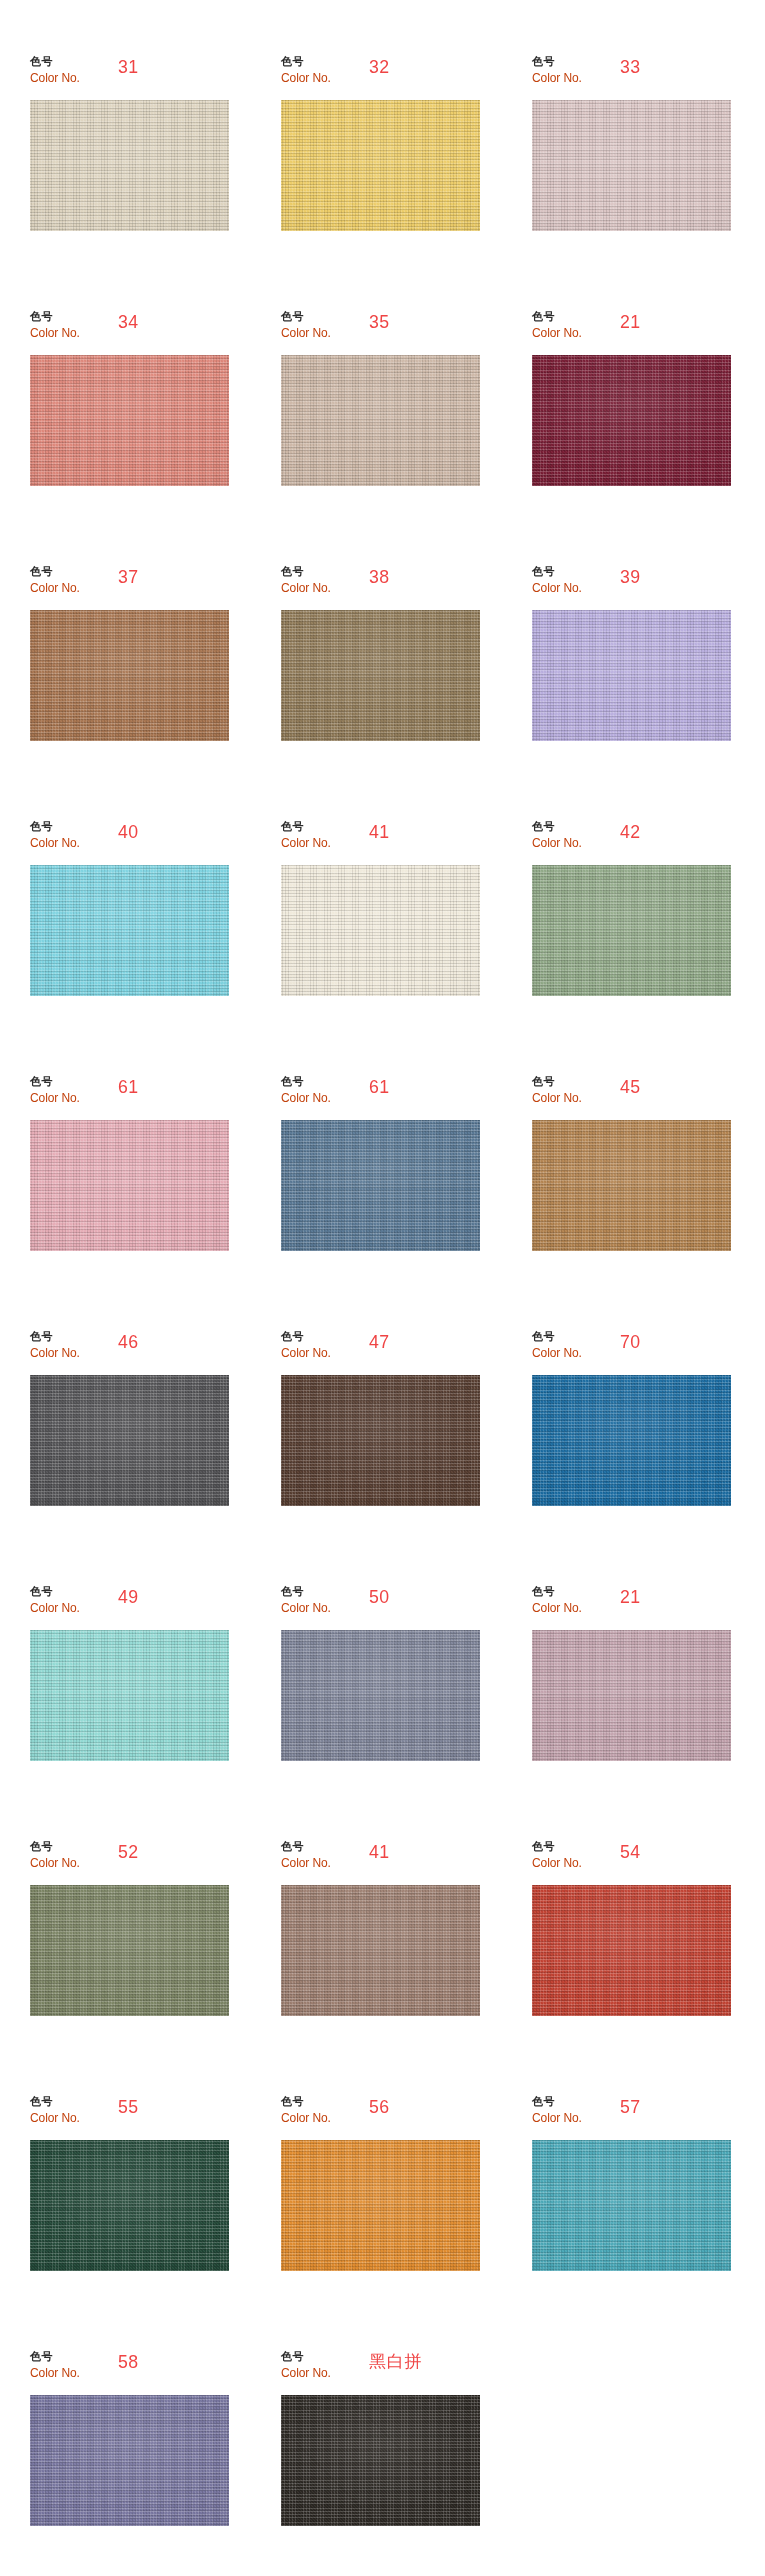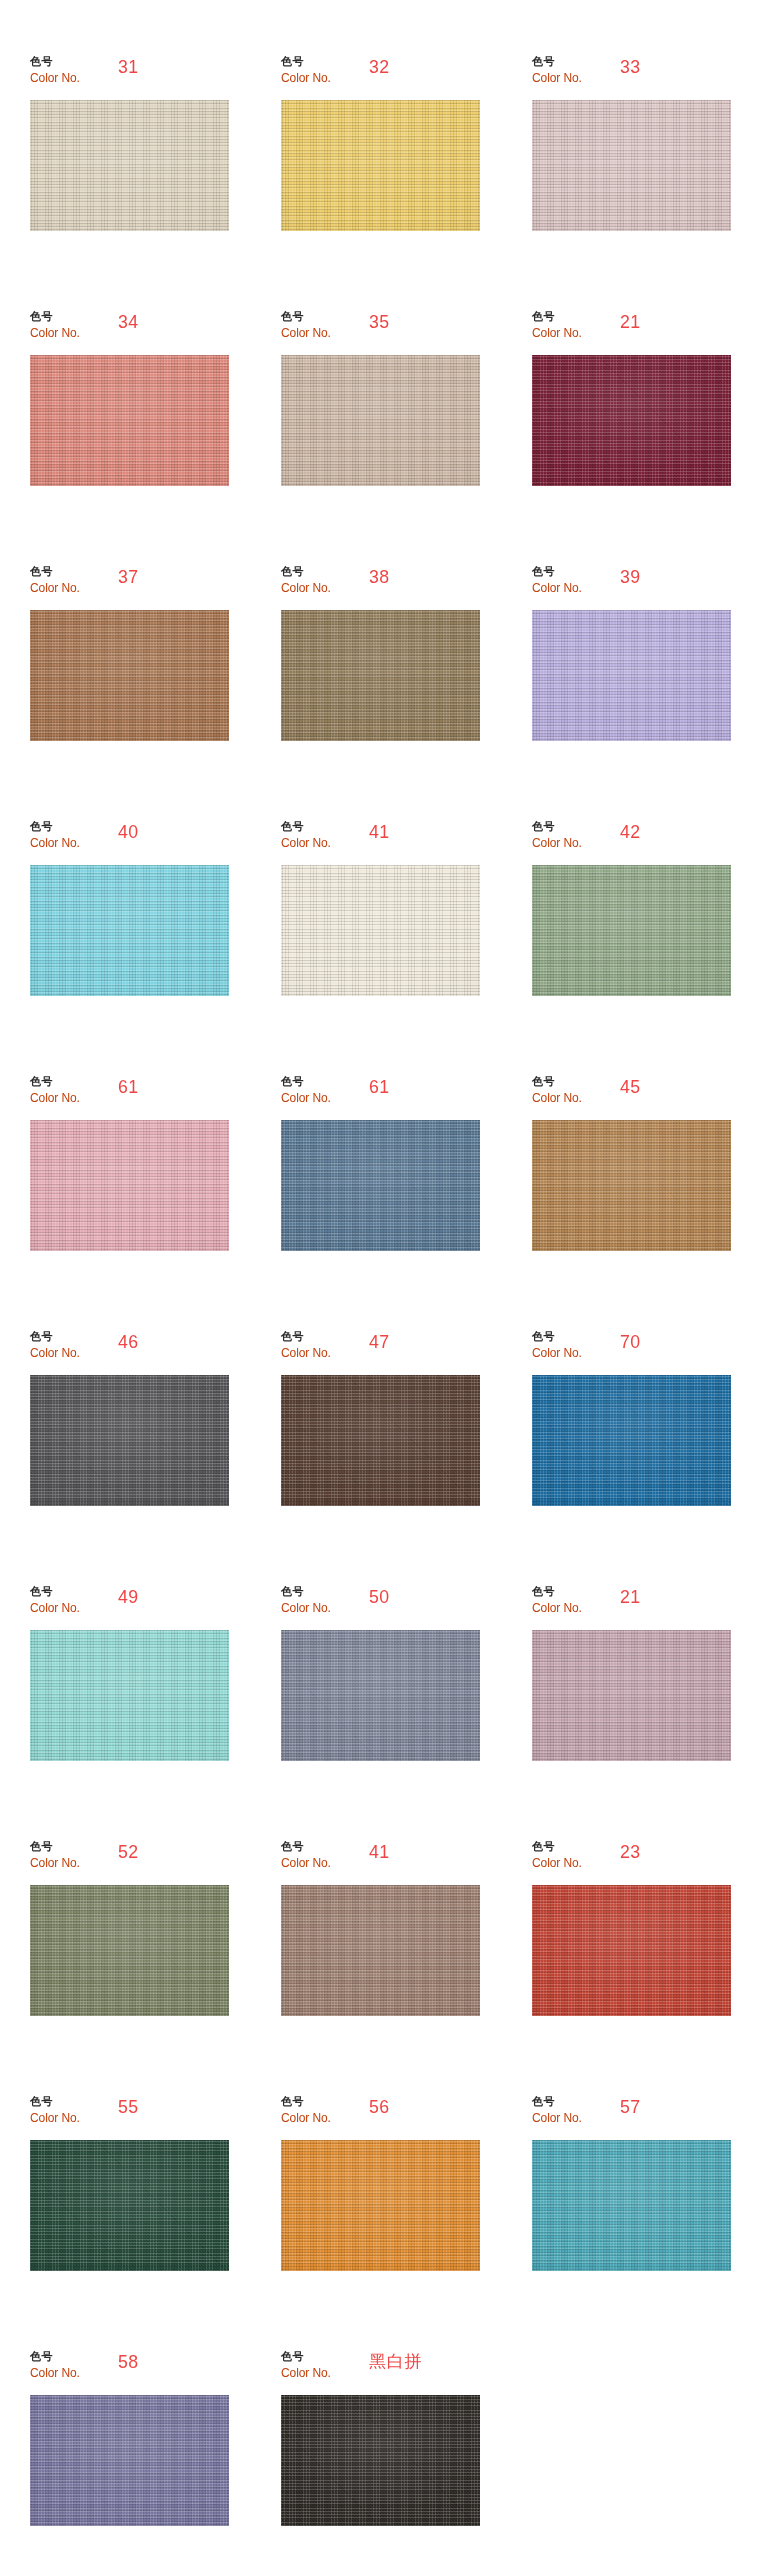--- a/index.html
+++ b/index.html
@@ -358,21 +358,21 @@
             <div class="label-cn">色号</div>
             <div class="label-en">Color No.</div>
             <div class="label-num">41</div>
           </div>
           <div class="swatch" style="background-color: rgb(154, 123, 108);"></div>
         </div>
         <div class="cell">
           <div class="label">
             <div class="label-cn">色号</div>
             <div class="label-en">Color No.</div>
-            <div class="label-num">23</div>
+            <div class="label-num">54</div>
           </div>
           <div class="swatch" style="background-color: rgb(192, 60, 44);"></div>
         </div>
       </div>
       <div class="row">
         <div class="cell">
           <div class="label">
             <div class="label-cn">色号</div>
             <div class="label-en">Color No.</div>
             <div class="label-num">55</div>

